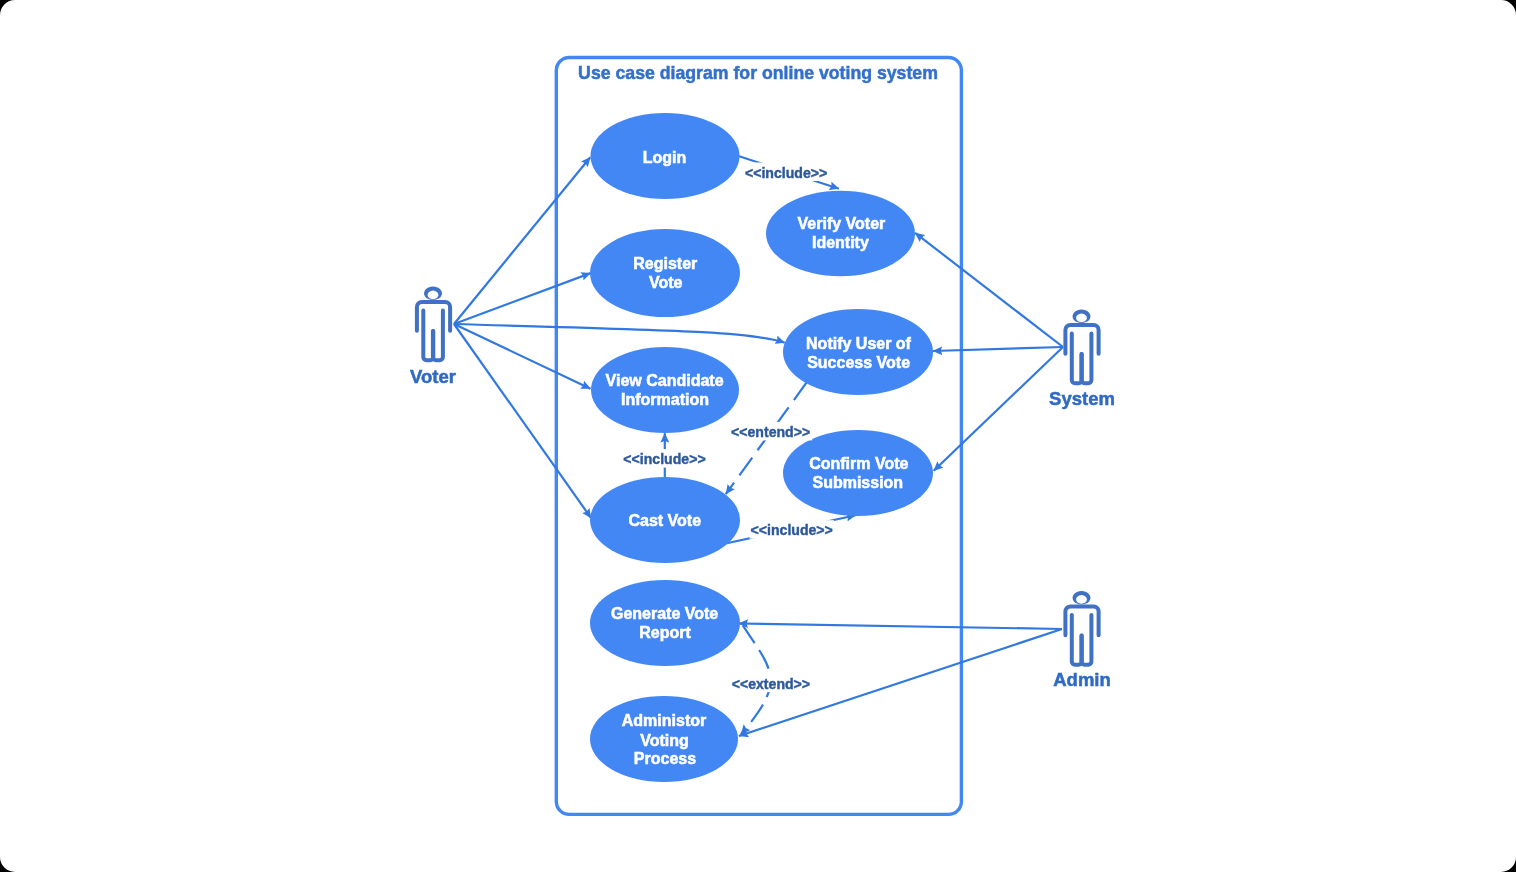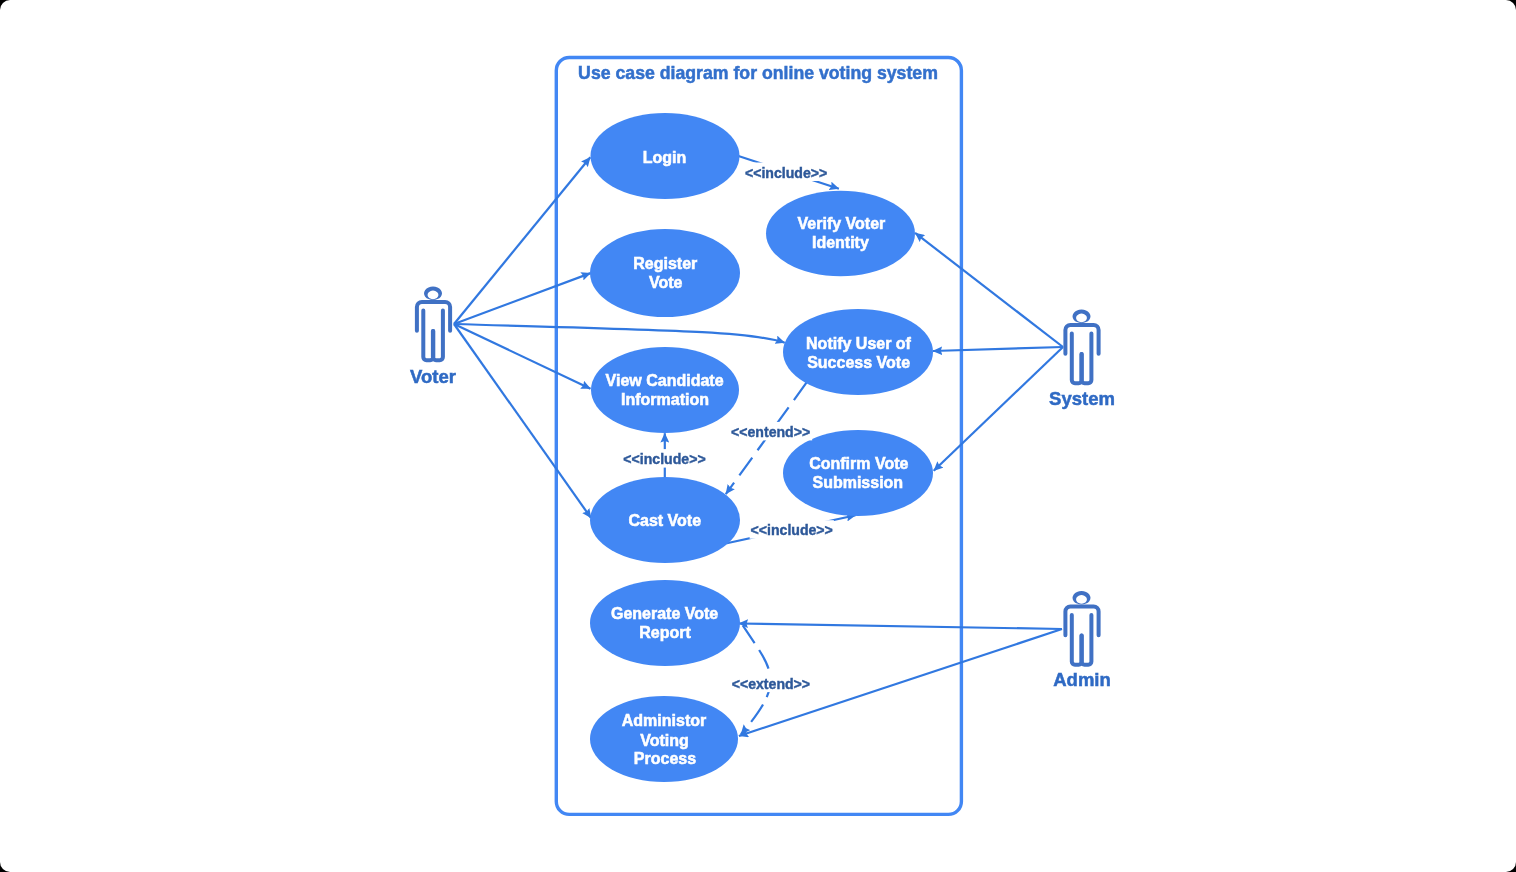--- a/index.html
+++ b/index.html
@@ -1,17 +1,17 @@
 <!DOCTYPE html>
 <html><head>
 <meta charset="utf-8">
 <style>
   html,body{margin:0;padding:0;background:#000000;}
   body{width:1516px;height:872px;overflow:hidden;font-family:"Liberation Sans",sans-serif;}
-  #canvas{position:relative;width:1516px;height:872px;background:#ffffff;border-radius:10px;overflow:hidden;}
+  #canvas{position:relative;width:1516px;height:872px;background:#ffffff;border-radius:15px;overflow:hidden;}
   svg{display:block;shape-rendering:geometricPrecision;}
   text{-webkit-font-smoothing:antialiased;}
   .uc-label{font-family:"Liberation Sans",sans-serif;font-weight:bold;font-size:16px;fill:#ffffff;stroke:#ffffff;stroke-width:0.55;text-anchor:middle;}
   .actor-label{font-family:"Liberation Sans",sans-serif;font-weight:bold;font-size:18.5px;fill:#2f6ac4;stroke:#2f6ac4;stroke-width:0.5;text-anchor:middle;}
   .rel-label{font-family:"Liberation Sans",sans-serif;font-weight:bold;font-size:14.1px;fill:#2d5899;stroke:#2d5899;stroke-width:0.4;text-anchor:middle;}
   .title-label{font-family:"Liberation Sans",sans-serif;font-weight:bold;font-size:17.7px;fill:#3370cc;stroke:#3370cc;stroke-width:0.5;text-anchor:middle;}
 </style>
 </head>
 <body>
 

